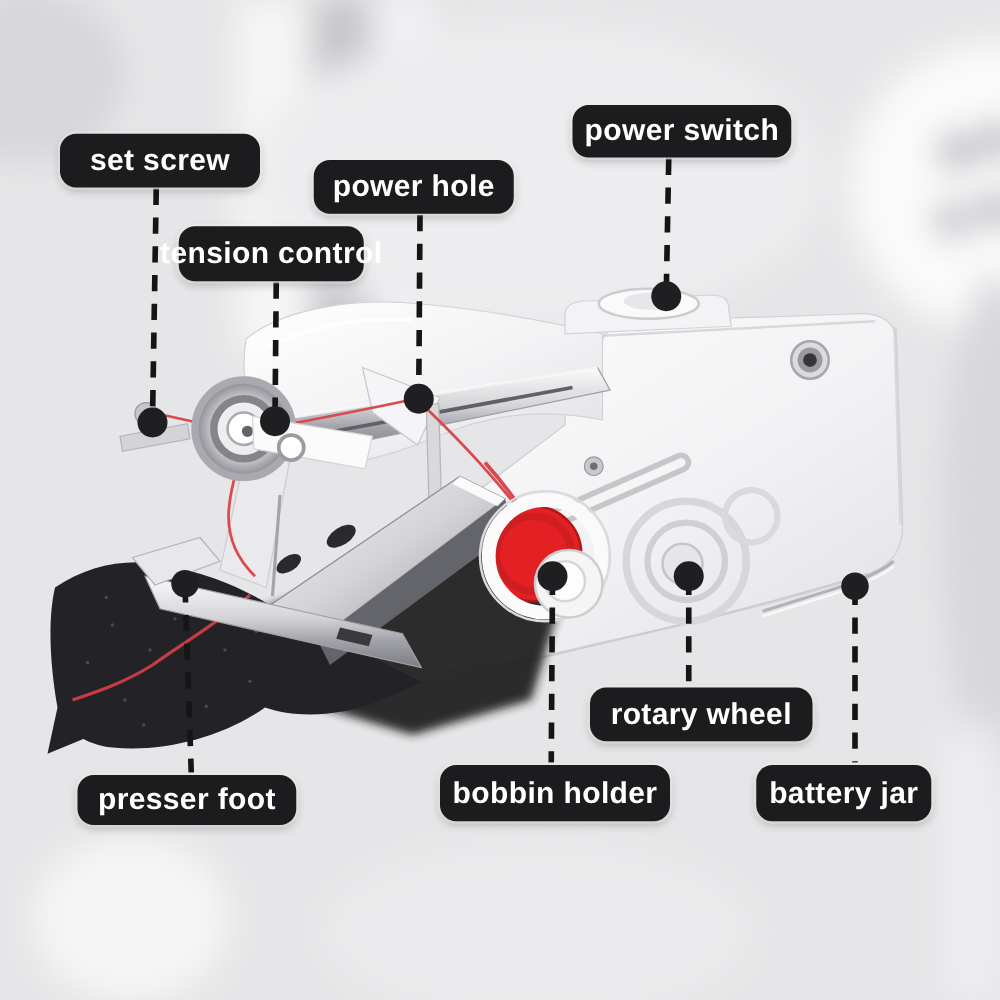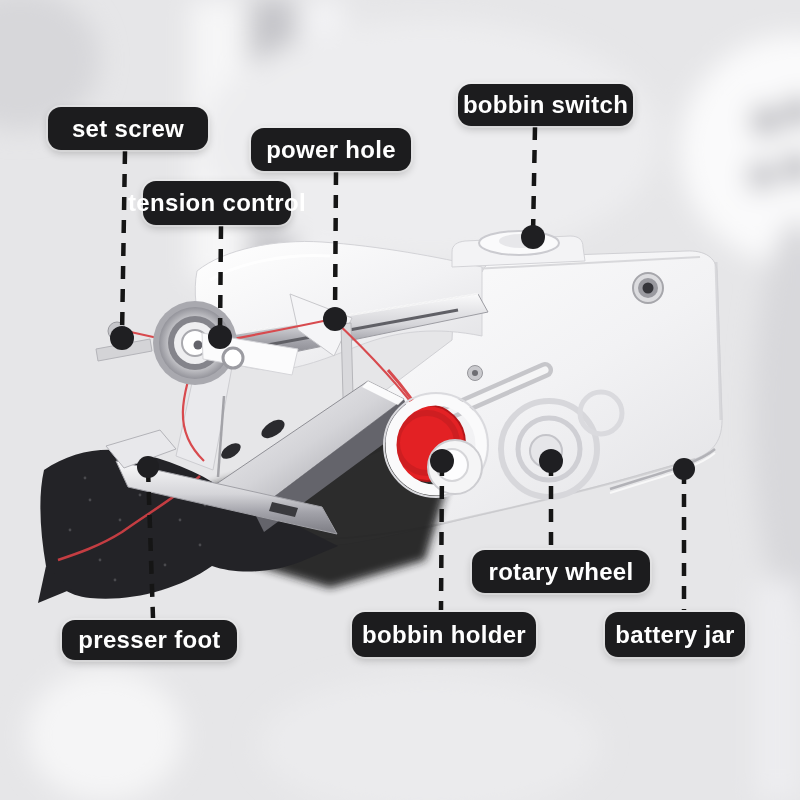--- a/index.html
+++ b/index.html
@@ -234,18 +234,18 @@
     <circle cx="442" cy="461" r="12"></circle>
     <circle cx="551" cy="461" r="12"></circle>
     <circle cx="684" cy="469" r="11"></circle>
     <circle cx="148" cy="467" r="11"></circle>
   </g>
 </svg>
 
   <div class="callout" id="lbl-set-screw">set screw</div>
   <div class="callout" id="lbl-thread-hole">power hole</div>
   <div class="callout" id="lbl-tension">tension control</div>
-  <div class="callout" id="lbl-power">bobbin switch</div>
+  <div class="callout" id="lbl-power">power switch</div>
   <div class="callout" id="lbl-presser">presser foot</div>
   <div class="callout" id="lbl-rotary">rotary wheel</div>
   <div class="callout" id="lbl-battery">battery jar</div>
   <div class="callout" id="lbl-bobbin">bobbin holder</div>
 </div>
 
 </body></html>

